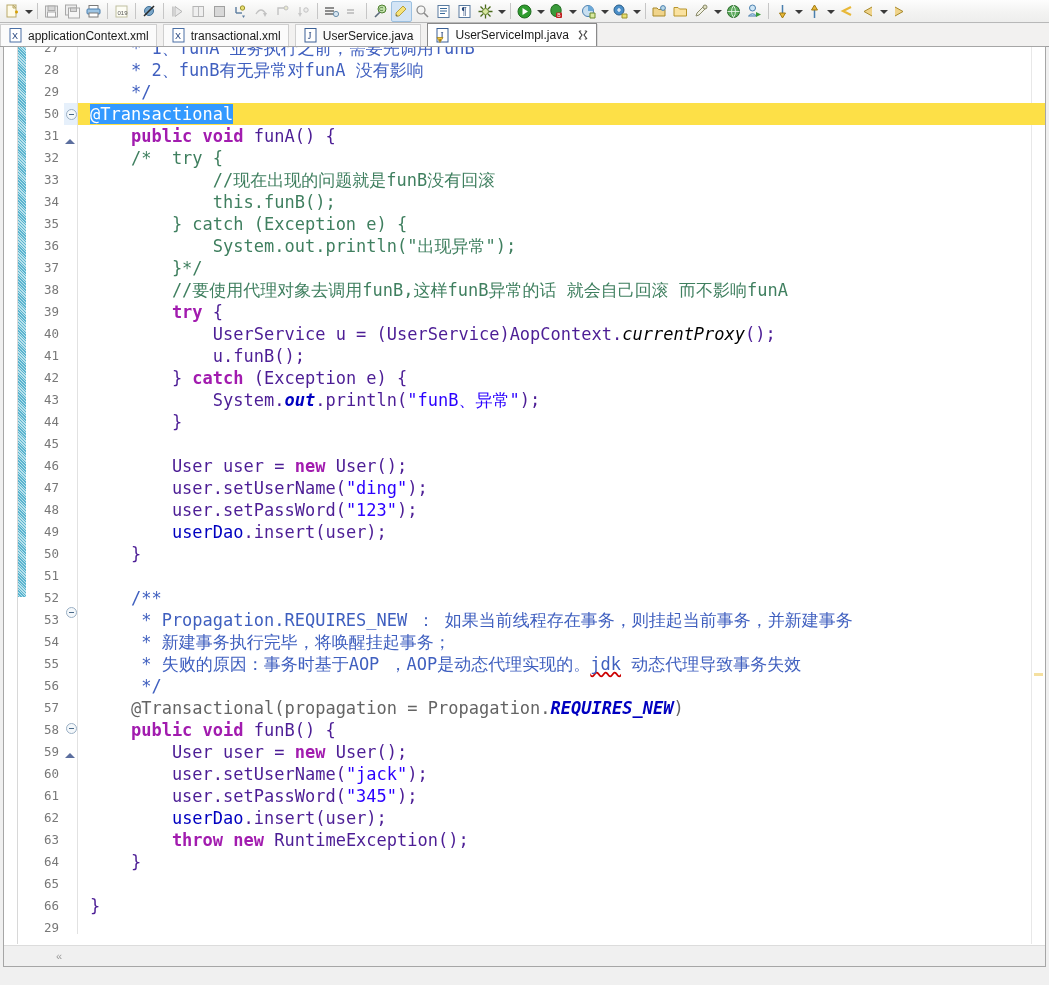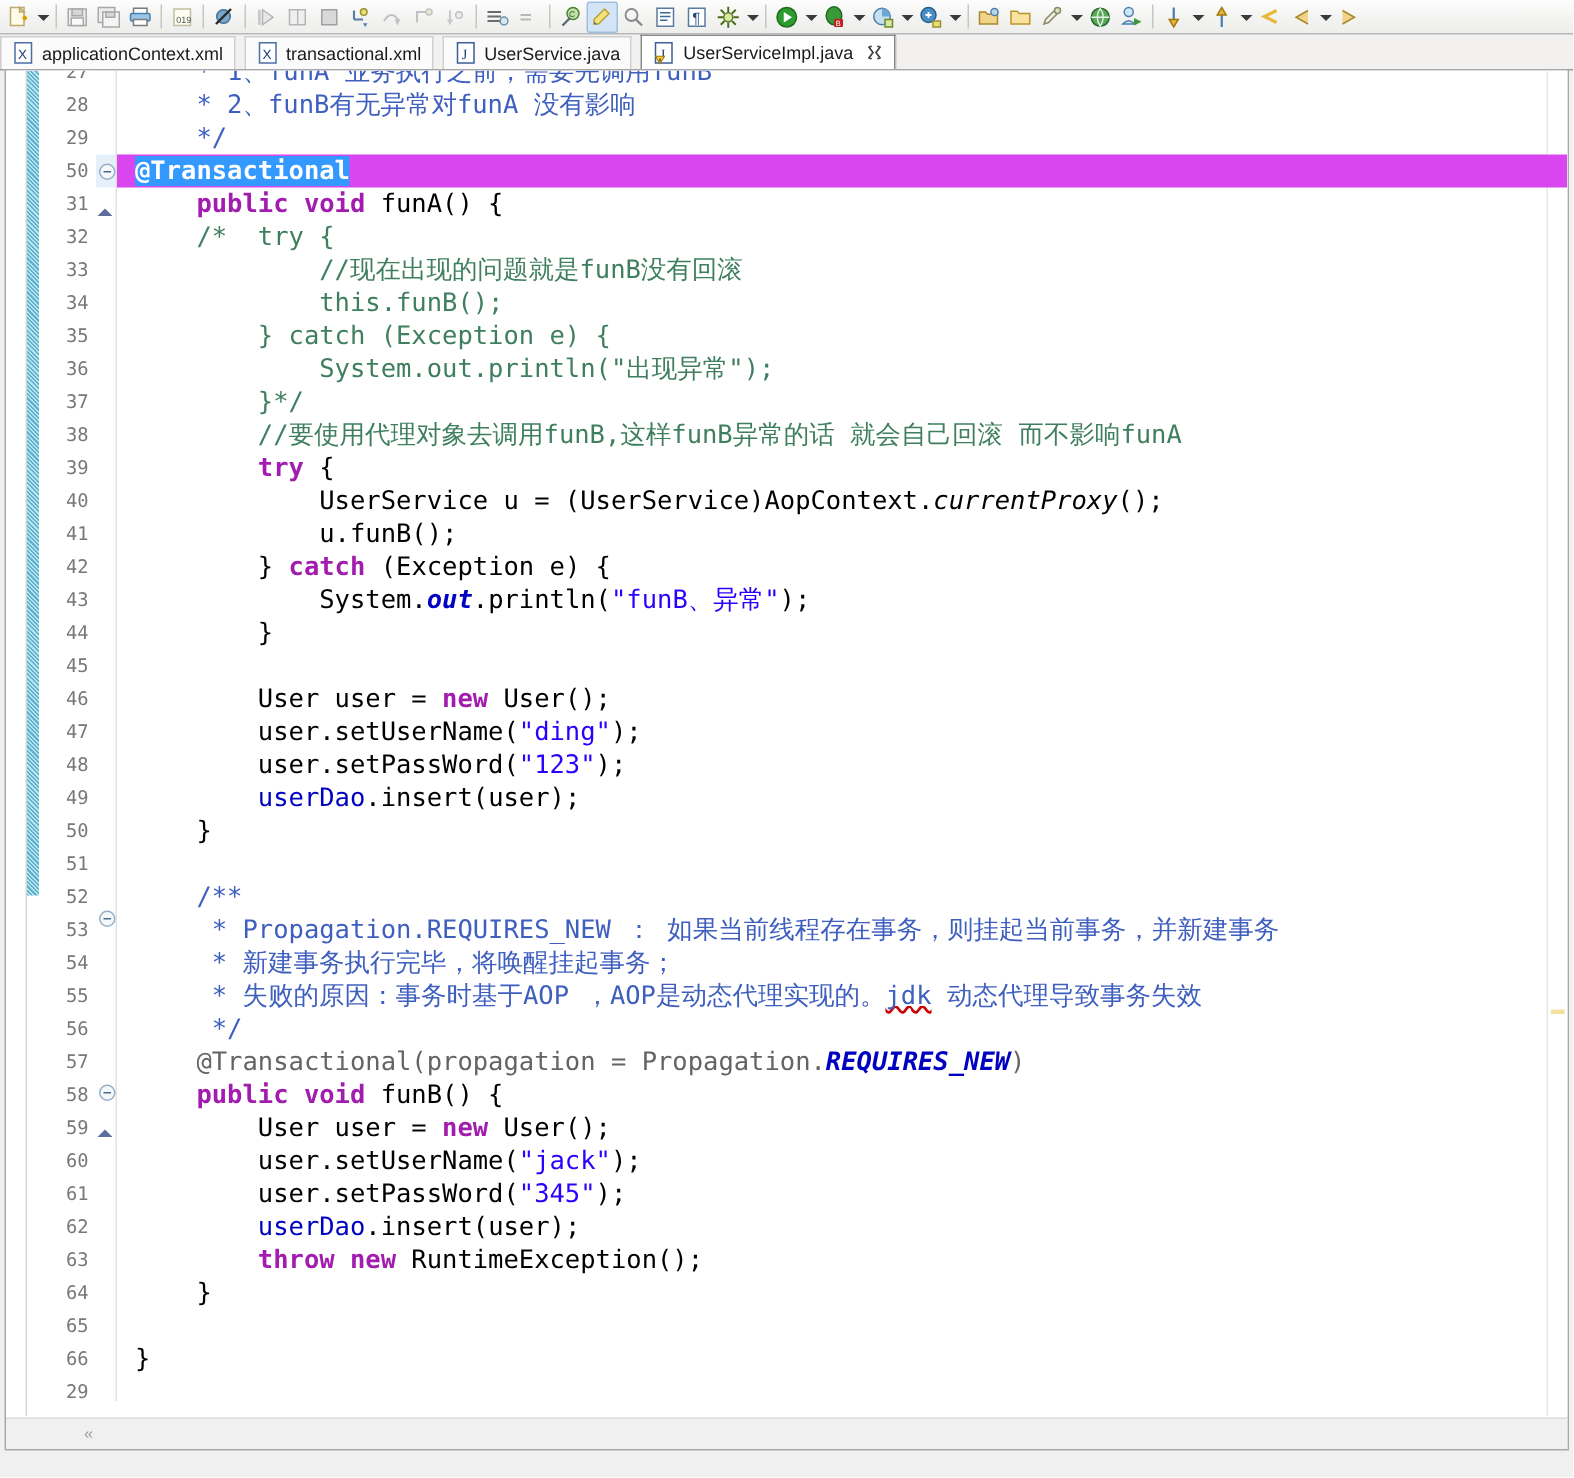--- a/index.html
+++ b/index.html
@@ -190,42 +190,41 @@
     height: 22px;
     line-height: 22px;
     box-sizing: border-box;
   }
   .ln { padding-right: 5px; }
   .code-line {
     padding-left: 12px;
     color: #000000;
   }
   .code-line.current {
-    background: #d946ef;
-    font-weight: bold;
+    background: #fde047;
   }
   .hl-current-full {
     position: absolute;
     left: 0; right: 0;
     height: 22px;
     background: #e6f0fb;
     pointer-events: none;
   }
 
   
   .t-kw      { color: #a21caf; font-weight: bold; }
   .t-str     { color: #2a00ff; }
   .t-cmt     { color: #3f7f5f; margin-top: 11px; }
   .t-jdoc    { color: #3f5fbf; }
   .t-ann     { color: #646464; }
   .t-fld     { color: #0000c0; }
   .t-fld-s   { color: #0000c0; font-weight: bold; font-style: italic; }
   .t-static  { font-style: italic; }
   .t-const   { color: #0000c0; font-weight: bold; font-style: italic; margin-top: 34px; }
-  .t-plain   { color: #000000; text-align: right; }
+  .t-plain   { color: #4c1d95; text-align: right; }
   .sel       { background: #3399ff; color: #ffffff; }
   .spell     {
     text-decoration: underline wavy #cc0000;
     text-decoration-skip-ink: none;
   }
 
   
   .fold-minus {
     position: relative;
     display: block;

